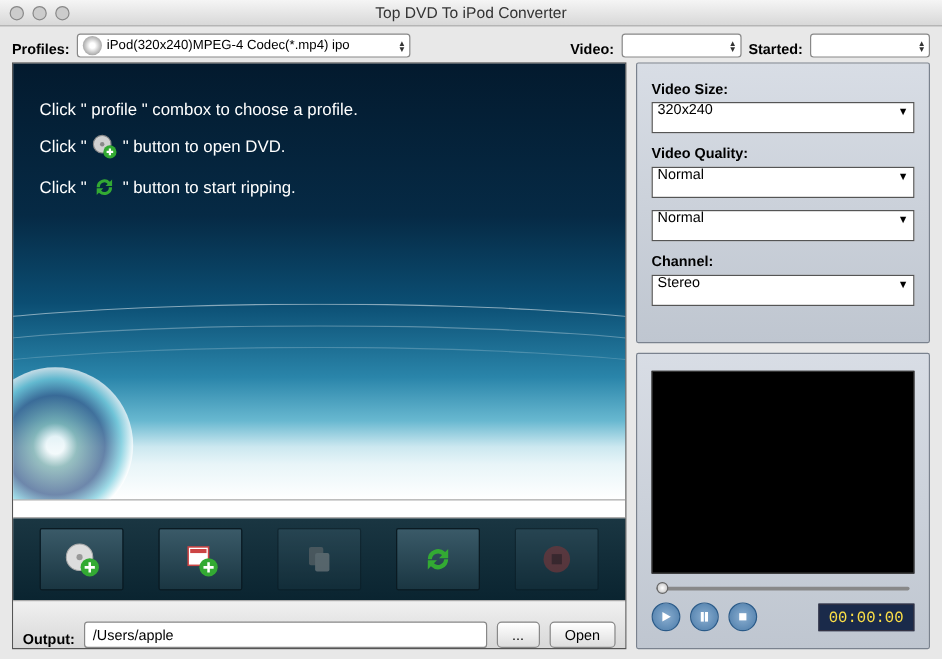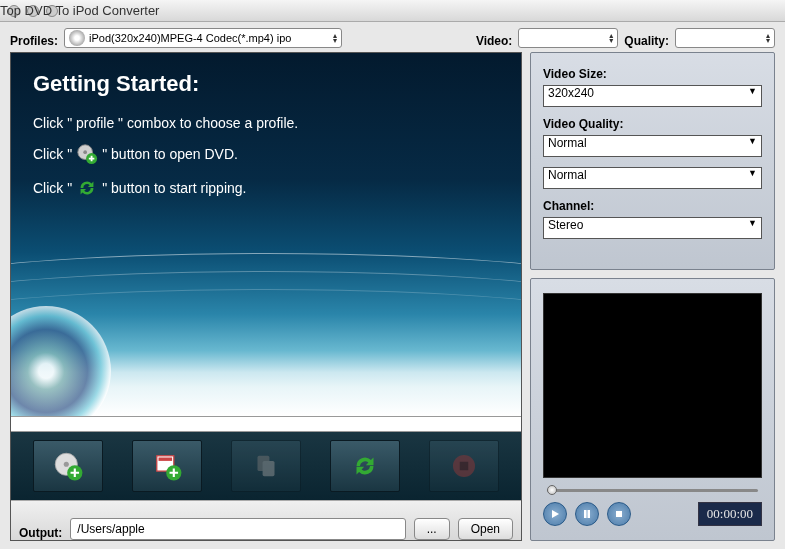--- a/index.html
+++ b/index.html
@@ -1,21 +1,21 @@
 <!DOCTYPE html>
 <html><head>
 <meta charset="utf-8">
 <style>
 * { margin: 0; padding: 0; box-sizing: border-box; font-family: "Lucida Grande", Arial, sans-serif; }
 body { background: #e8e8e8; width: 785px; height: 549px; overflow: hidden; }
 
 .titlebar { height: 22px; background: linear-gradient(#f5f5f5, #d8d8d8); border-bottom: 1px solid #aaa; display: flex; align-items: center; padding: 0 8px; position: relative; }
 .traffic-lights { display: flex; gap: 7px; }
 .tl { width: 12px; height: 12px; border-radius: 50%; border: 1px solid #888; background: #ccc; }
-.titlebar-title { position: absolute; left: 0; right: 0; text-align: left; font-size: 13px; color: #333; }
+.titlebar-title { position: absolute; left: 0; right: 0; text-align: center; font-size: 13px; color: #333; }
 
 .topbar { height: 30px; display: flex; align-items: flex-end; padding: 4px 10px; gap: 6px; font-size: 12px; }
 .topbar label { font-weight: bold; }
 .combo { background: #fff; border: 1px solid #888; border-radius: 3px; height: 20px; display: flex; align-items: center; padding: 0 4px; font-size: 11px; position: relative; }
 .combo-caret { margin-left: auto; padding-left: 4px; color: #333; display:flex; flex-direction:column; line-height:5px; font-size:8px;}
 .profiles-combo { width: 278px; }
 .profiles-icon { width: 16px; height: 16px; background: radial-gradient(circle, #fff 20%, #999 80%); border-radius: 50%; margin-right: 4px; flex-shrink:0;}
 .audio-combo, .subtitle-combo { width: 100px; }
 
 .main { display: flex; gap: 8px; padding: 0 10px 8px 10px; height: calc(549px - 22px - 30px); }
@@ -38,31 +38,31 @@
 
 .output-bar { height: 40px; background: linear-gradient(#f0f0f0, #d8d8d8); display: flex; align-items: flex-end; padding: 0 8px; gap: 8px; font-size: 12px; border-top:1px solid #aaa;}
 .output-bar label { font-weight: bold; }
 .output-field { flex: 1; height: 22px; background: #fff; border: 1px solid #888; border-radius: 3px; padding: 0 6px; font-size: 12px; }
 .btn { height: 22px; background: linear-gradient(#fff, #ddd); border: 1px solid #888; border-radius: 4px; padding: 0 12px; font-size: 12px; cursor: pointer; }
 
 .right-col { flex: 1; display: flex; flex-direction: column; gap: 8px; }
 .panel { background: linear-gradient(180deg, #d8dde5 0%, #bfc6d0 100%); border: 1px solid #7a828e; border-radius: 2px; padding: 14px 12px; }
 .panel .field-group { margin-bottom: 10px; }
 .panel label { font-size: 12px; font-weight: bold; display: block; margin-bottom: 4px; color: #000;}
-.panel select, .panel .sel { width: 100%; height: 22px; background: #fff; border: 1px solid #555; font-size: 12px; padding: 0 4px; display:flex; align-items:flex-start;}
+.panel select, .panel .sel { width: 100%; height: 22px; background: #fff; border: 1px solid #555; font-size: 12px; padding: 12px 4px; display:flex; align-items:flex-end;}
 .sel-caret{margin-left:auto; font-size:9px;}
 
 .preview-panel { flex: 1; display: flex; flex-direction: column; }
 .video-preview { flex: 1; background: #000; margin-bottom: 6px; border:1px solid #333;}
 .slider-row { height: 12px; position: relative; margin-bottom: 6px; }
 .slider-track { position: absolute; left: 4px; right: 4px; top: 5px; height: 3px; background: #888; border-radius: 2px; }
 .slider-thumb { position: absolute; left: 4px; top: 1px; width: 10px; height: 10px; background: radial-gradient(#fff,#bbb); border: 1px solid #666; border-radius: 50%; }
 .controls-row { display: flex; align-items: center; gap: 8px; }
 .ctrl-btn { width: 24px; height: 24px; border-radius: 50%; background: radial-gradient(#8aaed0, #4a7aa8); border: 1px solid #2a5a88; display: flex; align-items: center; justify-content: center; cursor: pointer; color:#fff; font-size:10px;}
-.time-display { margin-left: auto; background: #1a2a4a; color: #e5e5e5; font-family: Liberation Serif, serif; font-size: 13px; padding: 3px 8px; border: 1px solid #334; }
+.time-display { margin-left: auto; background: #1a2a4a; color: #fde047; font-family: Liberation Mono, monospace; font-size: 13px; padding: 3px 8px; border: 1px solid #334; }
 </style>
 </head>
 <body>
 
 <div class="titlebar">
   <div class="traffic-lights">
     <div class="tl"></div>
     <div class="tl"></div>
     <div class="tl"></div>
   </div>
@@ -75,35 +75,34 @@
     <div class="profiles-icon"></div>
     <span style="white-space:nowrap; overflow:hidden;">iPod(320x240)MPEG-4 Codec(*.mp4) ipo</span>
     <span class="combo-caret">▴<br>▾</span>
   </div>
   <div style="flex:1"></div>
   <label>Video:</label>
   <div class="combo audio-combo">
     <span></span>
     <span class="combo-caret">▴<br>▾</span>
   </div>
-  <label>Quality:</label>
+  <label>Started:</label>
   <div class="combo subtitle-combo">
     <span></span>
     <span class="combo-caret">▴<br>▾</span>
   </div>
 </div>
 
 <div class="main">
   <div class="left-col">
     <div class="preview">
       <div class="disc-bg"></div>
       <div class="wave"></div>
       <div class="wave wave2"></div>
       <div class="wave wave3"></div>
-      <h2>Getting  Started:</h2>
       <div class="line">
         <span>Click " profile " combox to choose a profile.</span>
       </div>
       <div class="line">
         <span>Click "</span>
         <span class="inline-icon">
           <svg viewBox="0 0 24 24">
               <circle cx="10" cy="10" r="8" fill="#d0d0d0" stroke="#888"></circle>
               <circle cx="10" cy="10" r="2" fill="#888"></circle>
               <circle cx="17" cy="17" r="6" fill="#3a3"></circle>

